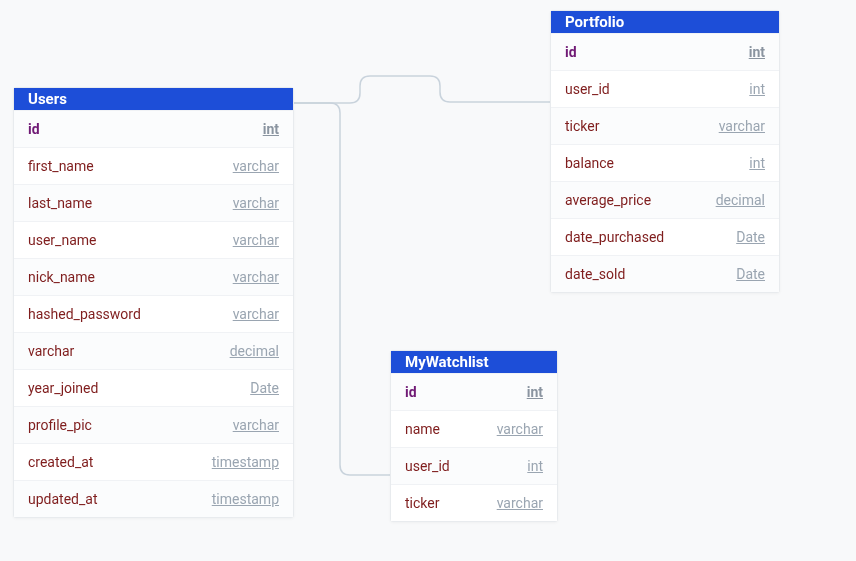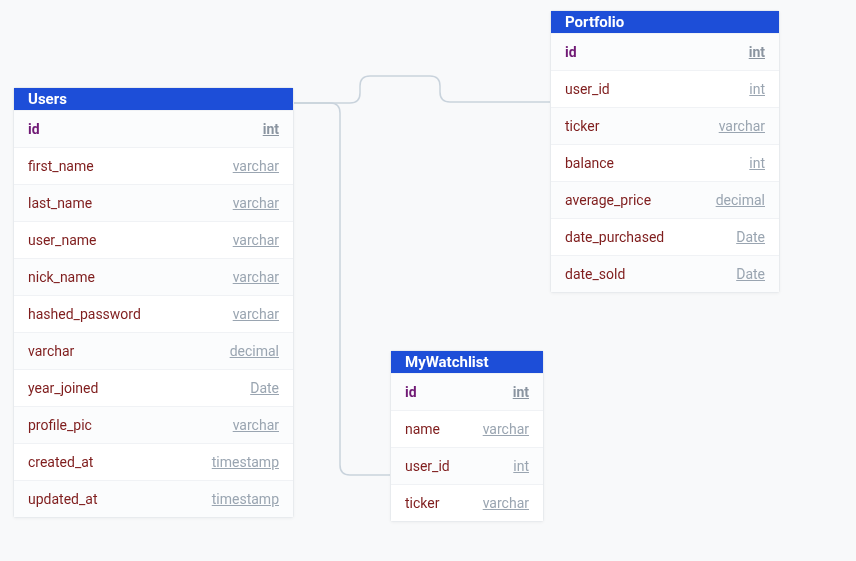--- a/index.html
+++ b/index.html
@@ -155,21 +155,21 @@
       <span class="col-name">date_purchased</span>
       <span class="col-type">Date</span>
     </div>
     <div class="row">
       <span class="col-name">date_sold</span>
       <span class="col-type">Date</span>
     </div>
   </div>
 </div>
 
-<div class="table" style="left:390px; top:350px; width:154px;">
+<div class="table" style="left:390px; top:350px; width:168px;">
   <div class="table-header">MyWatchlist</div>
   <div>
     <div class="row pk">
       <span class="col-name">id</span>
       <span class="col-type">int</span>
     </div>
     <div class="row">
       <span class="col-name">name</span>
       <span class="col-type">varchar</span>
     </div>

